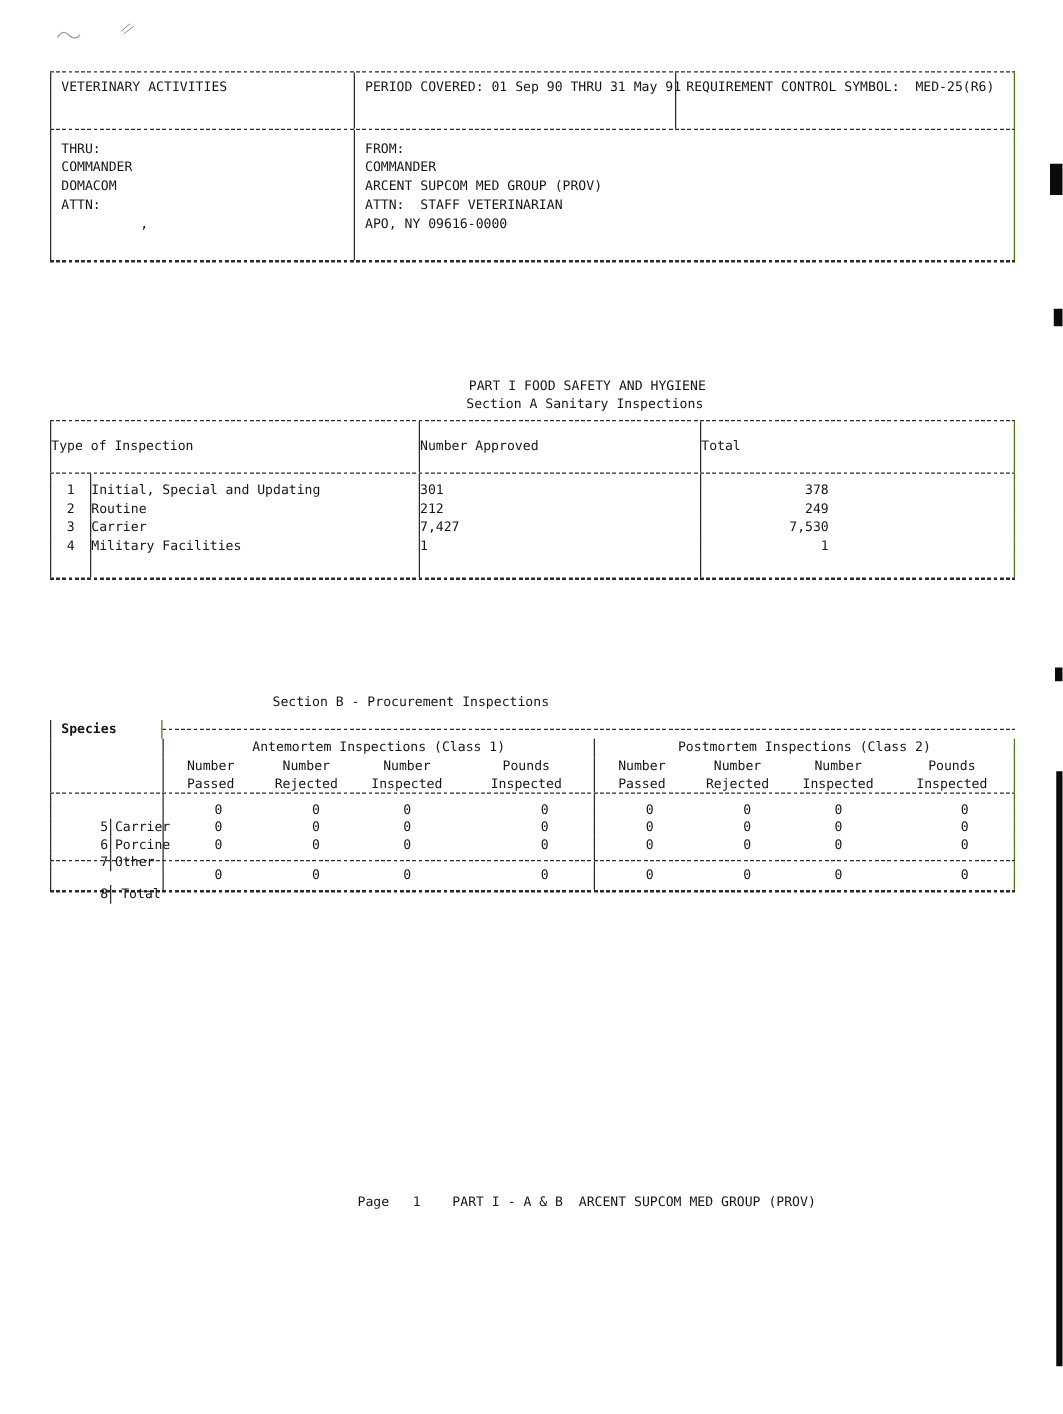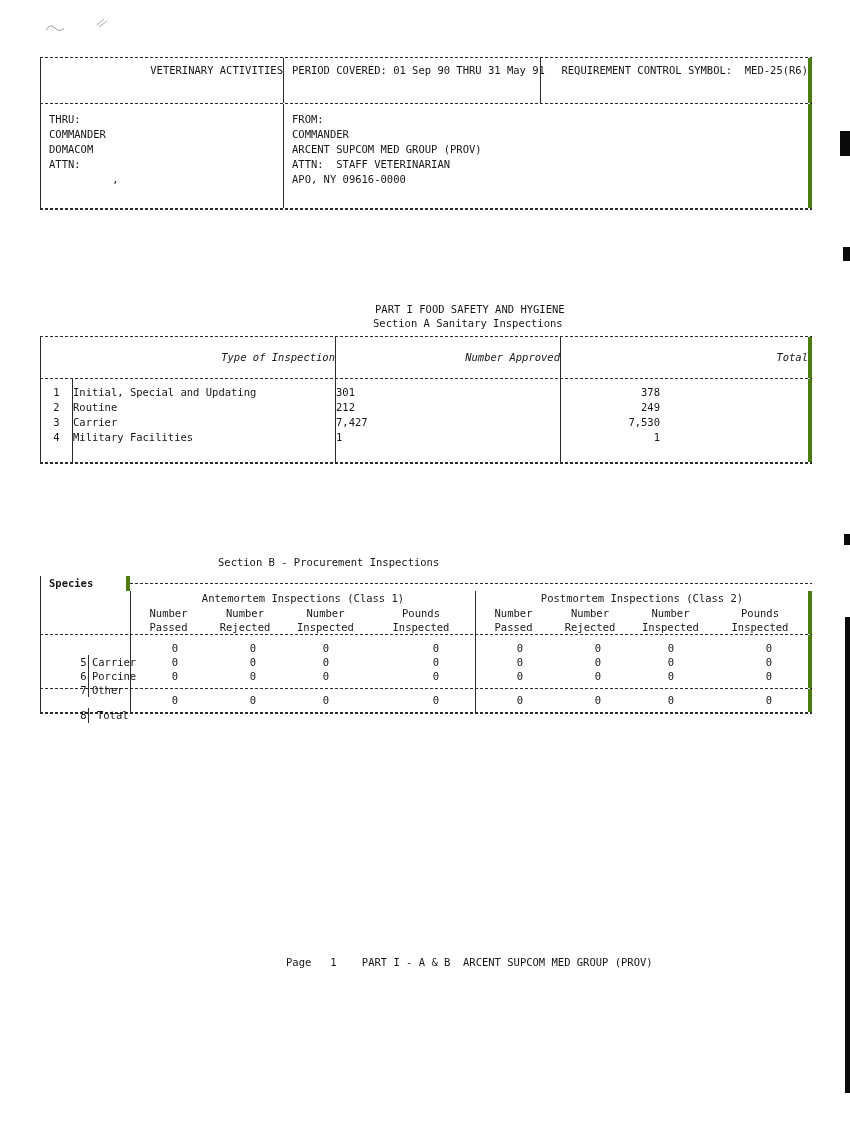--- a/index.html
+++ b/index.html
@@ -7,38 +7,38 @@
     width:850px;height:1131px;position:relative;overflow:hidden;
     background:#ffffff;color:#161616;
     font-family:"DejaVu Sans Mono","Liberation Mono",monospace;
     font-size:10.5px;font-weight:400;
   }
   .abs{position:absolute;}
   .flexrow{display:flex;}
   *{box-sizing:border-box;}
   .hline{height:1.2px;background:repeating-linear-gradient(90deg,#2b2b2b 0 3px,transparent 3px 5px);}
   .bl{border-left:1px solid #2b2b2b;}
-  .br{border-right:4px solid #4d7c0f;}
+  .br{border-right:1px solid #4d7c0f;}
   .ln{white-space:pre;line-height:15px;}
   .ctr{text-align:center;line-height:15px;white-space:pre;}
 
   
   .hdr{left:40px;top:57px;width:772px;}
   .hcell{padding:5px 0 0 8px;}
   .w1{width:243px;} .w2{width:257px;} .w3{flex:1;}
-  .hr1{height:45px;text-align:right;} .hr2{height:104px;padding-top:0;}
+  .hr1{height:45px;} .hr2{height:104px;padding-top:0;}
   .hr2 .hcell{padding-top:8px;}
 
   
   .title-line{white-space:pre;line-height:14px;}
 
   
   .ta{left:40px;top:336px;width:772px;}
   .tah{height:41px;}
-  .tah-c{padding-top:14px;text-align:right;white-space:pre;font-style:italic;}
+  .tah-c{padding-top:14px;text-align:left;white-space:pre;}
   .tah1{width:295px;} .tah2{width:225px;} .tah3{flex:1;}
   .tar{height:15px;line-height:15px;}
   .tar .c{white-space:pre;}
   .c.num{width:32px;text-align:center;}
   .c.typ{width:263px;}
   .c.app{width:225px;text-align:left;padding-right:127px;}
   .c.tot{flex:1;text-align:right;padding-right:148px;}
   .sp6{height:6px;} .sp17{height:17px;}
 
   

